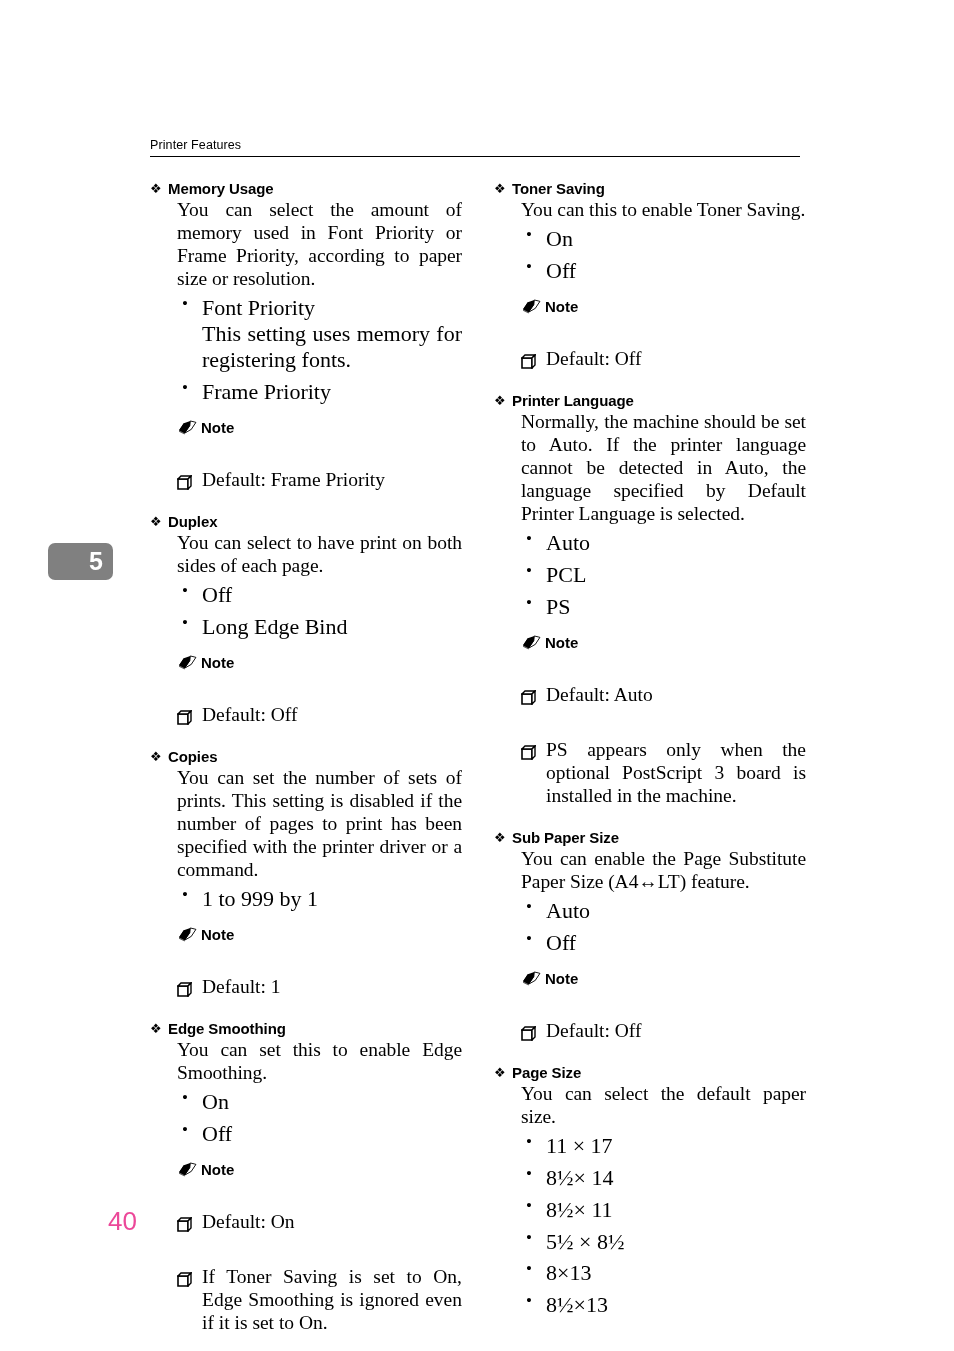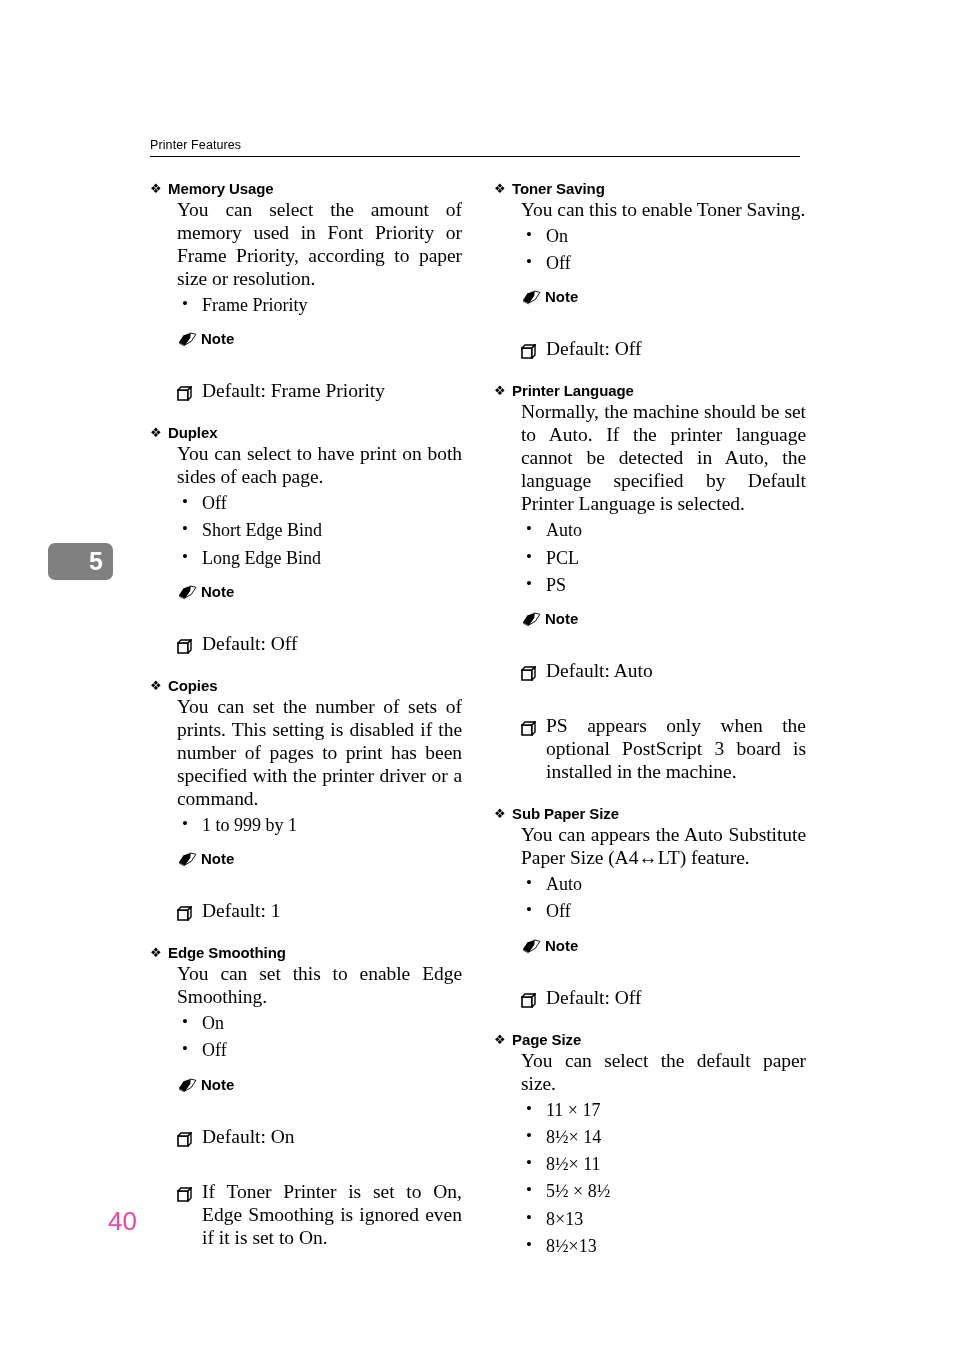--- a/index.html
+++ b/index.html
@@ -107,21 +107,21 @@
 
   
   ul.bullets {
     list-style: none;
     margin: 5px 0 0 0;
     padding: 0 0 0 27px;
   }
   ul.bullets > li {
     position: relative;
     padding-left: 25px;
-    font-size: 18px;
+    font-size: 22px;
     line-height: 1.18;
     margin-bottom: 6px;
     text-align: left;
   }
   ul.bullets > li::before {
     content: "\2022";
     position: absolute;
     left: 5px;
     top: -1px;
     font-size: 17px;
@@ -129,21 +129,21 @@
   ul.bullets > li .sub-line {
     display: block;
     text-align: justify;
     text-justify: inter-word;
   }
 
   
   .note-block { margin-top: 14px; }
   .note-head {
     display: flex;
-    align-items: flex-end;
+    align-items: center;
     margin-left: 27px;
     font-family: "Liberation Sans", "DejaVu Sans", sans-serif;
     font-weight: bold;
     font-size: 15px;
     margin-bottom: 2px;
   }
   .pencil-icon {
     flex: 0 0 auto;
     width: 21px;
     height: 15px;
@@ -199,20 +199,21 @@
 
   <div class="columns">
     <div class="col" id="left-col">
         <div class="section">
           <div class="section-head">
             <span class="diamond-icon">❖</span>
             <span>Memory Usage</span>
           </div>
           <div class="body-text">You can select the amount of memory used in Font Priority or Frame Priority, according to paper size or resolution.</div>
           <ul class="bullets">
+            <li><span>Font Priority</span><span class="sub-line">This setting uses memory for registering fonts.</span></li>
             <li><span>Frame Priority</span></li>
           </ul>
           <div class="note-block">
             <div class="note-head">
               <span class="pencil-icon"><svg viewBox="0 0 22 16" width="21" height="15">
                   <polygon points="2,11 7,3.5 14,1 20,2.5 15,10 8,14" fill="#000"></polygon>
                   <polygon points="2,11 8,14 8,15.5 2,12.5" fill="#555"></polygon>
                   <polygon points="14,1 20,2.5 15,10 8,14 13.5,6" fill="#fff" stroke="#000" stroke-width="0.9"></polygon>
                   <polygon points="2,11 7,3.5 13.5,6 8,14" fill="#000"></polygon>
                 </svg></span>
@@ -228,21 +229,20 @@
           </div>
         </div>
         <div class="section">
           <div class="section-head">
             <span class="diamond-icon">❖</span>
             <span>Duplex</span>
           </div>
           <div class="body-text">You can select to have print on both sides of each page.</div>
           <ul class="bullets">
             <li><span>Off</span></li>
-            <li><span>Short Edge Bind</span></li>
             <li><span>Long Edge Bind</span></li>
           </ul>
           <div class="note-block">
             <div class="note-head">
               <span class="pencil-icon"><svg viewBox="0 0 22 16" width="21" height="15">
                   <polygon points="2,11 7,3.5 14,1 20,2.5 15,10 8,14" fill="#000"></polygon>
                   <polygon points="2,11 8,14 8,15.5 2,12.5" fill="#555"></polygon>
                   <polygon points="14,1 20,2.5 15,10 8,14 13.5,6" fill="#fff" stroke="#000" stroke-width="0.9"></polygon>
                   <polygon points="2,11 7,3.5 13.5,6 8,14" fill="#000"></polygon>
                 </svg></span>
@@ -308,21 +308,21 @@
             <ul class="note-items">
               <li><span class="box-icon"><svg viewBox="0 0 15 15" width="15" height="15">
                     <polygon points="1,4 11,4 11,14 1,14" fill="#fff" stroke="#000" stroke-width="1.6"></polygon>
                     <polygon points="1,4 4,1 14,1 11,4" fill="#fff" stroke="#000" stroke-width="1.4"></polygon>
                     <polygon points="11,4 14,1 14,11 11,14" fill="#fff" stroke="#000" stroke-width="1.4"></polygon>
                   </svg></span><span>Default: On</span></li>
               <li><span class="box-icon"><svg viewBox="0 0 15 15" width="15" height="15">
                     <polygon points="1,4 11,4 11,14 1,14" fill="#fff" stroke="#000" stroke-width="1.6"></polygon>
                     <polygon points="1,4 4,1 14,1 11,4" fill="#fff" stroke="#000" stroke-width="1.4"></polygon>
                     <polygon points="11,4 14,1 14,11 11,14" fill="#fff" stroke="#000" stroke-width="1.4"></polygon>
-                  </svg></span><span>If Toner Printer is set to On, Edge Smoothing is ignored even if it is set to On.</span></li>
+                  </svg></span><span>If Toner Saving is set to On, Edge Smoothing is ignored even if it is set to On.</span></li>
             </ul>
           </div>
         </div>
       </div>
     <div class="col" id="right-col">
         <div class="section">
           <div class="section-head">
             <span class="diamond-icon">❖</span>
             <span>Toner Saving</span>
           </div>
@@ -383,21 +383,21 @@
                     <polygon points="11,4 14,1 14,11 11,14" fill="#fff" stroke="#000" stroke-width="1.4"></polygon>
                   </svg></span><span>PS appears only when the optional PostScript 3 board is installed in the machine.</span></li>
             </ul>
           </div>
         </div>
         <div class="section">
           <div class="section-head">
             <span class="diamond-icon">❖</span>
             <span>Sub Paper Size</span>
           </div>
-          <div class="body-text">You can appears the Auto Substitute Paper Size (A4↔LT) feature.</div>
+          <div class="body-text">You can enable the Page Substitute Paper Size (A4↔LT) feature.</div>
           <ul class="bullets">
             <li><span>Auto</span></li>
             <li><span>Off</span></li>
           </ul>
           <div class="note-block">
             <div class="note-head">
               <span class="pencil-icon"><svg viewBox="0 0 22 16" width="21" height="15">
                   <polygon points="2,11 7,3.5 14,1 20,2.5 15,10 8,14" fill="#000"></polygon>
                   <polygon points="2,11 8,14 8,15.5 2,12.5" fill="#555"></polygon>
                   <polygon points="14,1 20,2.5 15,10 8,14 13.5,6" fill="#fff" stroke="#000" stroke-width="0.9"></polygon>

